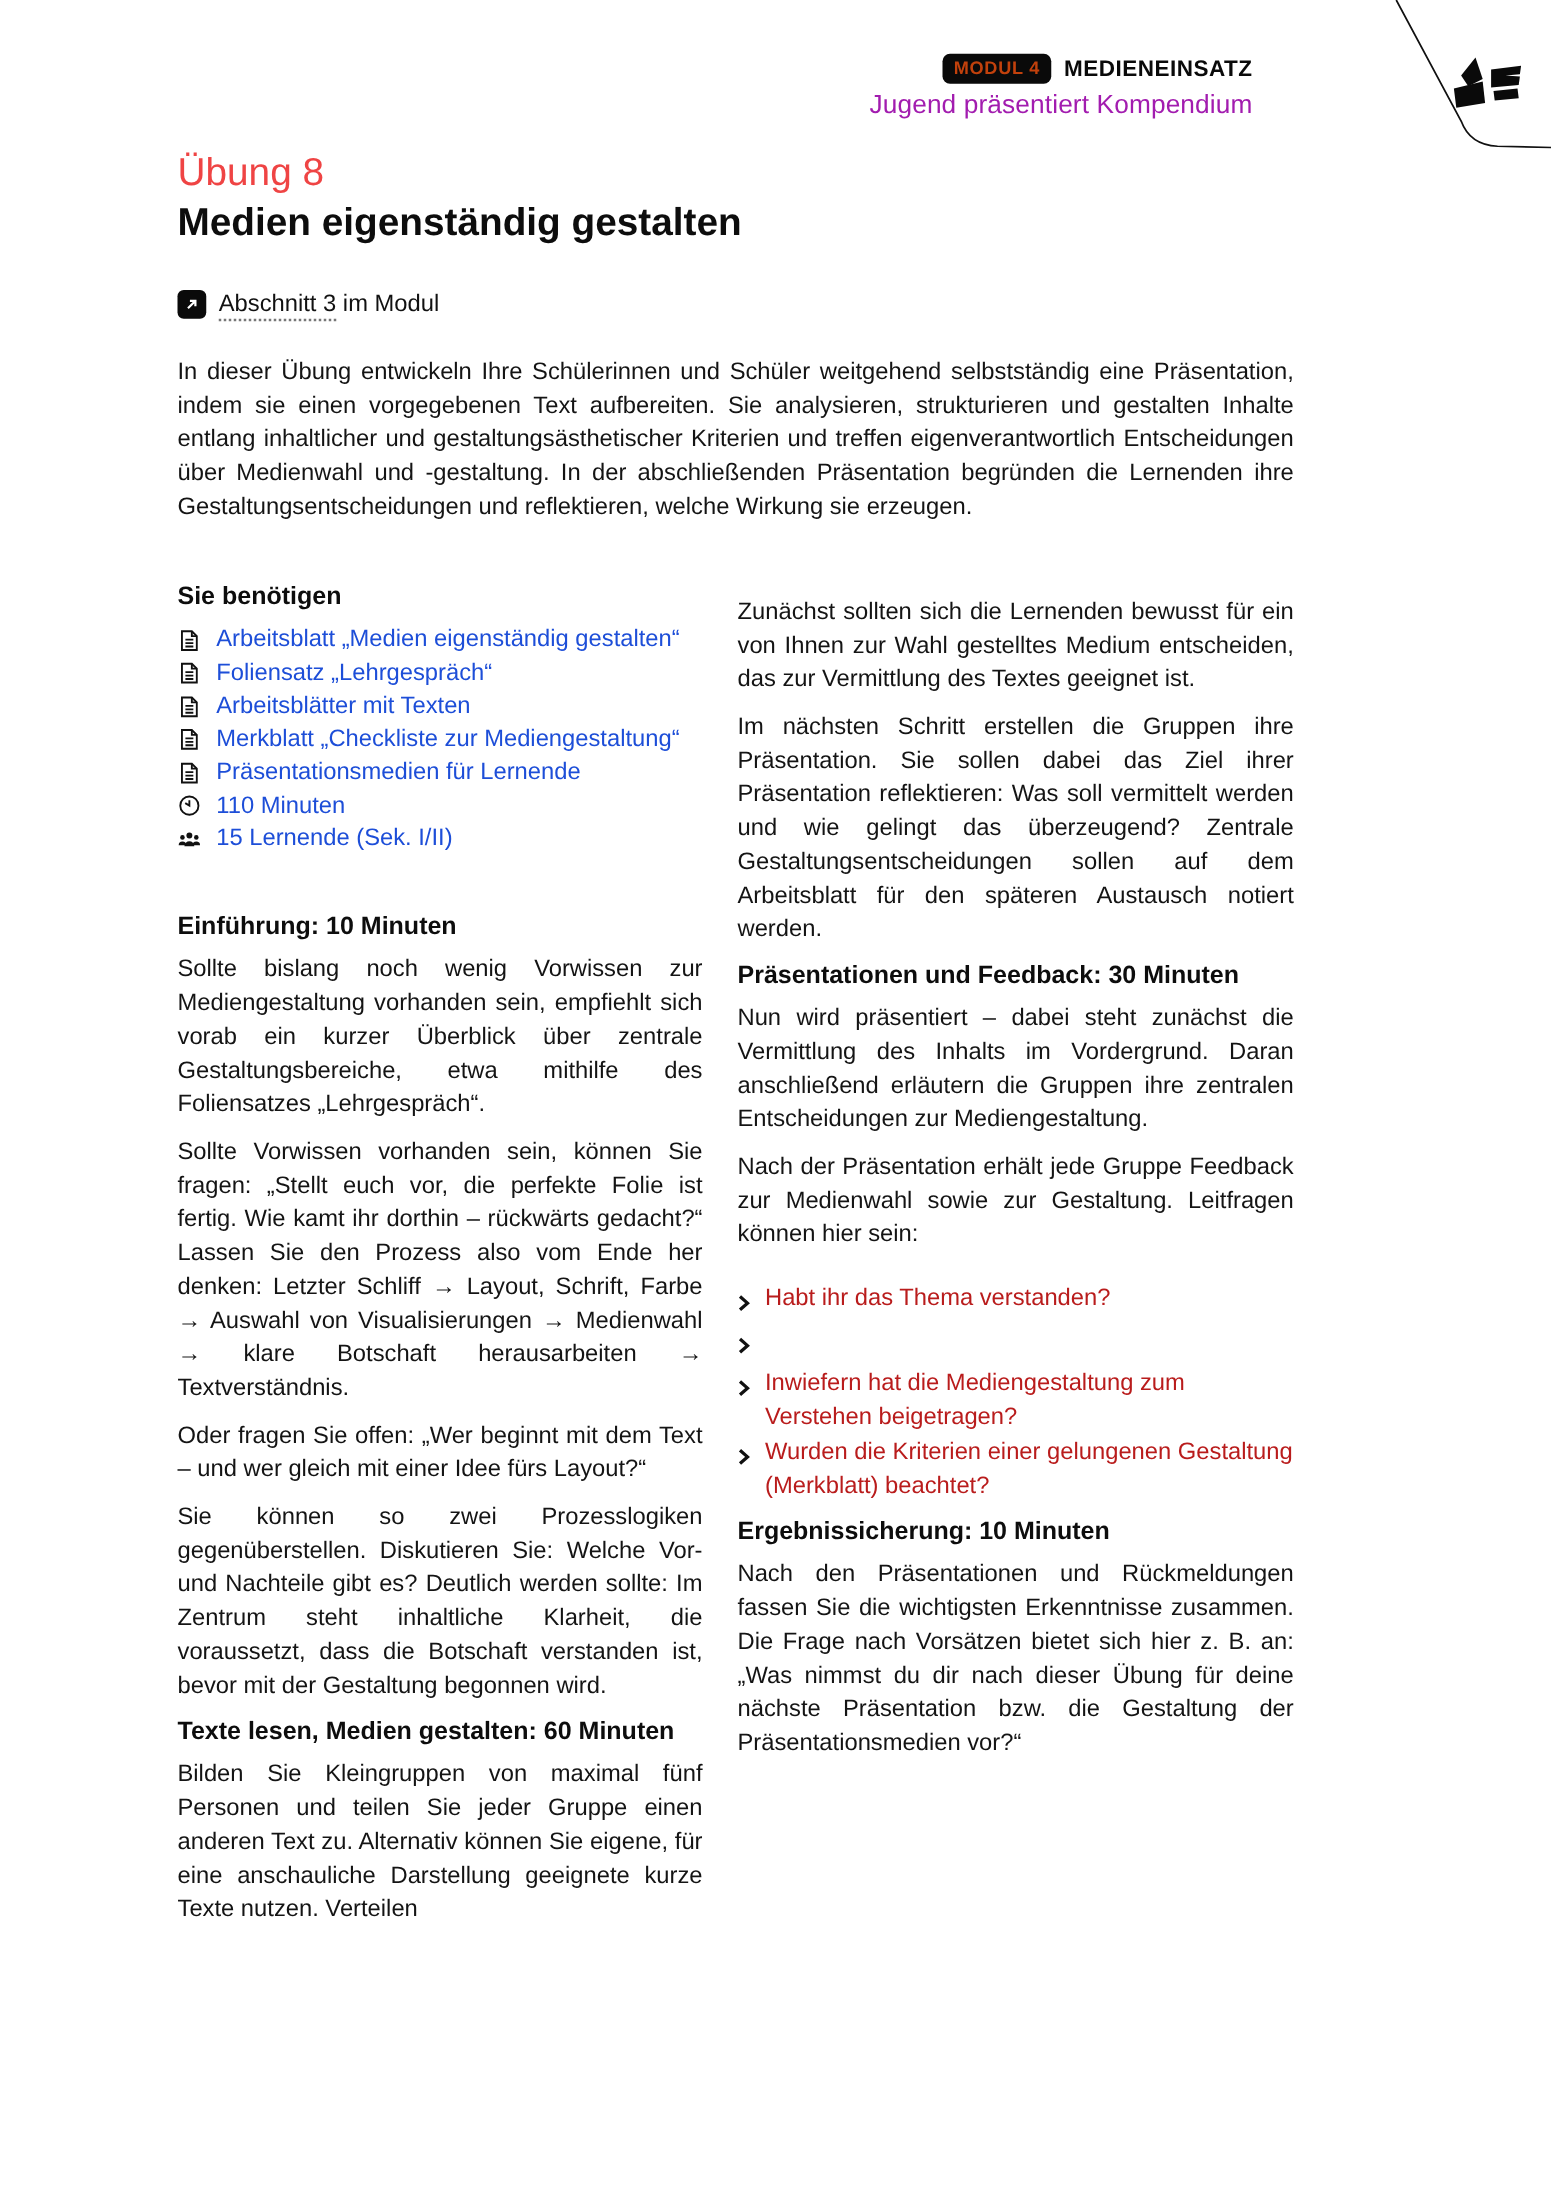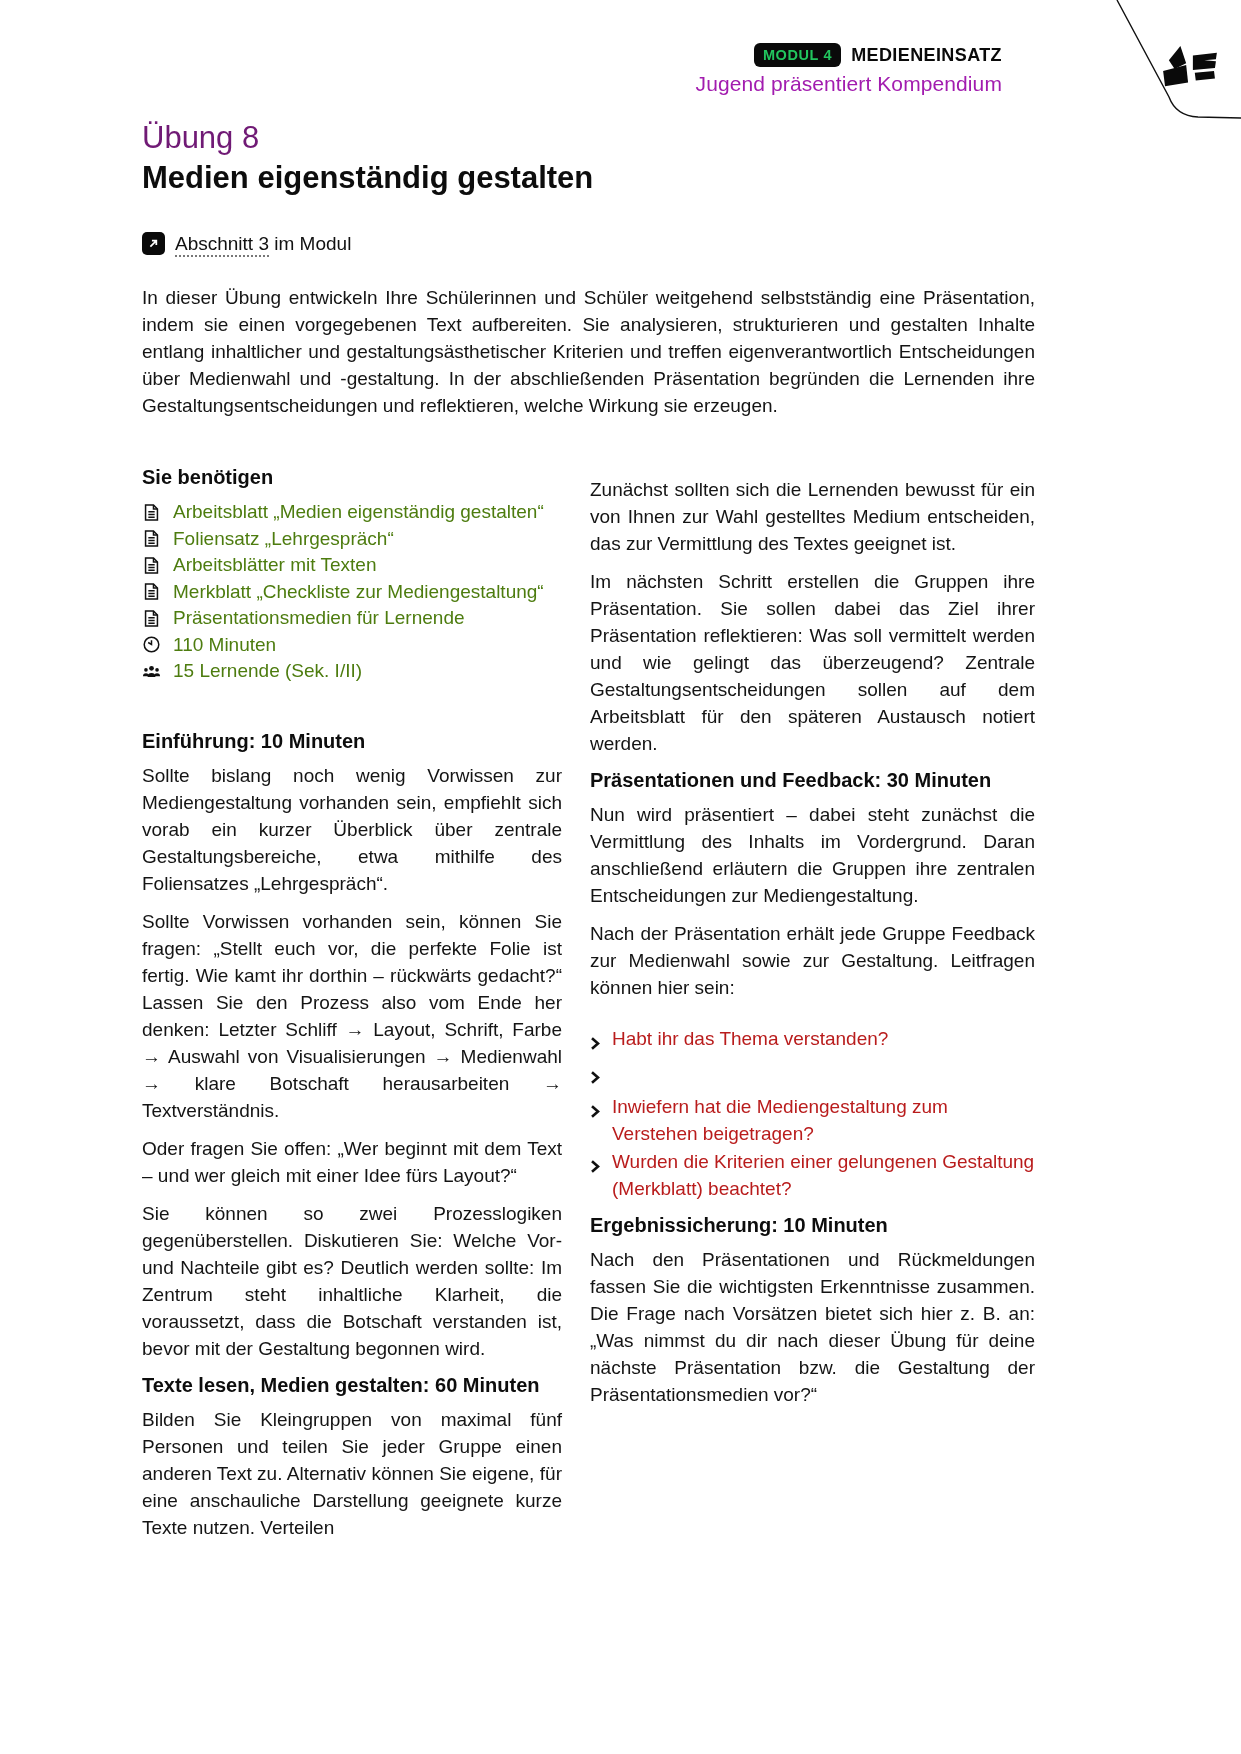--- a/index.html
+++ b/index.html
@@ -24,21 +24,21 @@
   .header-block {
     position: absolute;
     top: 42px;
     right: 239px;
     text-align: right;
   }
   .header-row { display: flex; align-items: center; justify-content: flex-end; gap: 10px; }
   .badge {
     display: inline-block;
     background: #0a0a0a;
-    color: #22c55e;
+    color: #c2410c;
     font-weight: 700;
     font-size: 14.5px;
     letter-spacing: 0.6px;
     padding: 3px 9px 3px 9px;
     border-radius: 6px;
     line-height: 18px;
   }
   .module-title {
     font-size: 18px;
     font-weight: 800;
@@ -53,21 +53,21 @@
     letter-spacing: 0.1px;
   }
 
   
   .main {
     position: absolute;
     left: 142px;
     top: 118px;
     width: 893px;
   }
-  .h1-kicker { font-size: 31px; font-weight: 400; line-height: 40px; color: #701a75; }
+  .h1-kicker { font-size: 31px; font-weight: 400; line-height: 40px; color: #ef4444; }
   .h1-title  { font-size: 31px; font-weight: 700; line-height: 40px; color: #0d0d0d; }
 
   .module-link {
     margin-top: 34px;
     display: flex;
     align-items: center;
     gap: 10px;
     font-size: 19px;
     cursor: pointer;
     width: fit-content;
@@ -117,21 +117,21 @@
   .mt-small { margin-top: 8px; }
 
   
   .materials-list { list-style: none; margin-top: 9px; }
   .materials-list li {
     display: flex;
     align-items: center;
     gap: 12px;
     font-size: 19px;
     line-height: 26.5px;
-    color: #4d7c0f;
+    color: #1d4ed8;
   }
   .mat-icon { width: 19px; height: 19px; flex: 0 0 auto; display: inline-flex; }
 
   
   .question-list { list-style: none; margin-top: 24px; }
   .question-list li {
     display: flex;
     gap: 12px;
     font-size: 19px;
     line-height: 27px;

